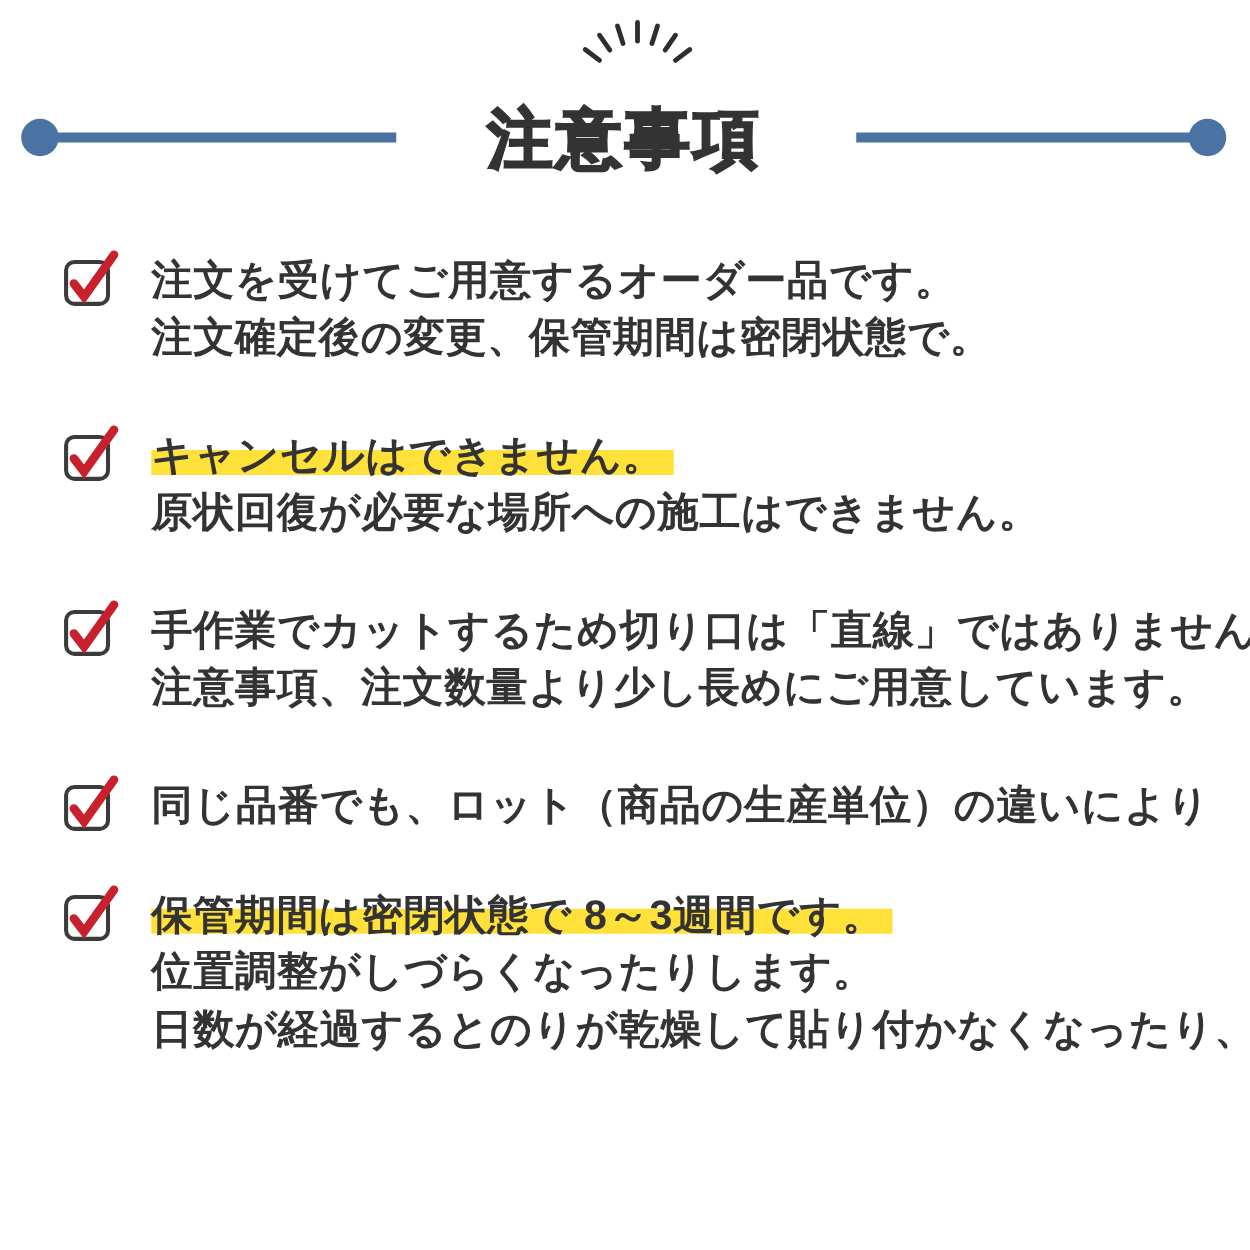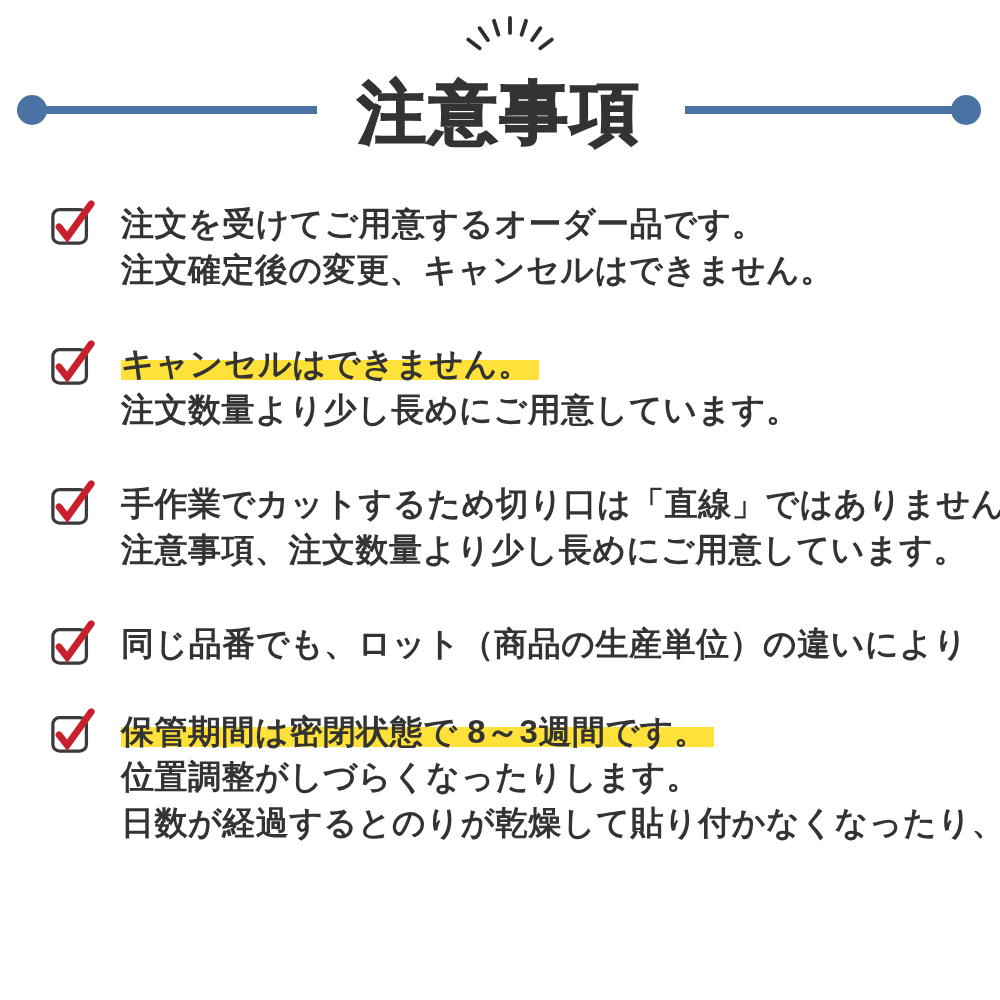--- a/index.html
+++ b/index.html
@@ -27,21 +27,21 @@
     width: 150px;
     height: 46px;
   }
   .page-title {
     position: absolute;
     top: 62px;
     left: 0;
     width: 100%;
     margin: 0;
     text-align: center;
-    font-size: 68px;
+    font-size: 52px;
     line-height: 100px;
     font-weight: 900;
     letter-spacing: 3px;
     color: #333333;
     -webkit-text-stroke: 2px #333333;
   }
   .divider-dot {
     position: absolute;
     top: 95px;
     width: 30px;
@@ -126,32 +126,32 @@
 
   <div class="checklist">
 
     <div class="item">
       <svg class="checkbox" viewBox="0 0 48 48">
         <rect x="3" y="11" width="35" height="35" rx="7" fill="none" stroke="#3b3b3b" stroke-width="3.4"></rect>
         <path d="M9.5 29 L18 40 L43 5" fill="none" stroke="#c9202e" stroke-width="7.2" stroke-linecap="round" stroke-linejoin="miter"></path>
       </svg>
       <div class="item-text">
         <p><span>注文を受けてご用意するオーダー品です。</span></p>
-        <p><span>注文確定後の変更、キャンセルはできません。</span></p>
+        <p><span>注文確定後の変更、保管期間は密閉状態で。</span></p>
       </div>
     </div>
 
     <div class="item">
       <svg class="checkbox" viewBox="0 0 48 48">
         <rect x="3" y="11" width="35" height="35" rx="7" fill="none" stroke="#3b3b3b" stroke-width="3.4"></rect>
         <path d="M9.5 29 L18 40 L43 5" fill="none" stroke="#c9202e" stroke-width="7.2" stroke-linecap="round" stroke-linejoin="miter"></path>
       </svg>
       <div class="item-text">
         <p><span class="hl">キャンセルはできません。</span></p>
-        <p><span>注文数量より少し長めにご用意しています。</span></p>
+        <p><span>原状回復が必要な場所への施工はできません。</span></p>
       </div>
     </div>
 
     <div class="item">
       <svg class="checkbox" viewBox="0 0 48 48">
         <rect x="3" y="11" width="35" height="35" rx="7" fill="none" stroke="#3b3b3b" stroke-width="3.4"></rect>
         <path d="M9.5 29 L18 40 L43 5" fill="none" stroke="#c9202e" stroke-width="7.2" stroke-linecap="round" stroke-linejoin="miter"></path>
       </svg>
       <div class="item-text">
         <p><span>手作業でカットするため切り口は「直線」ではありません。</span></p>

